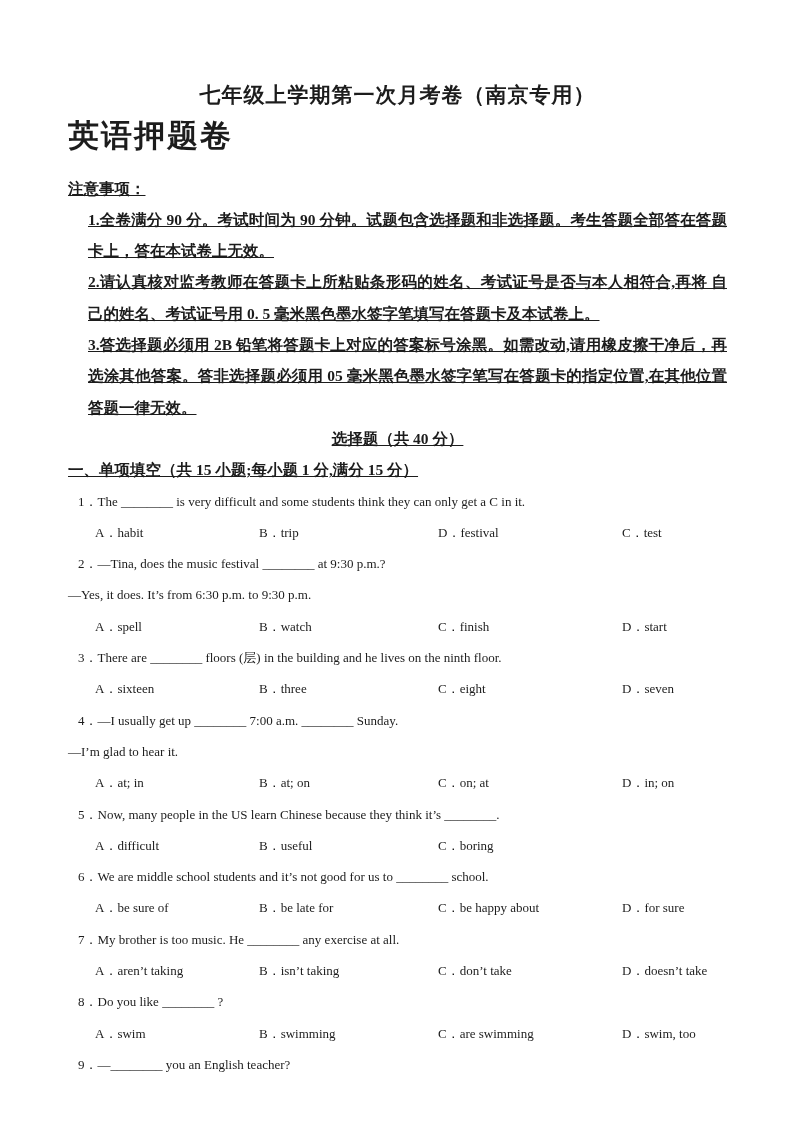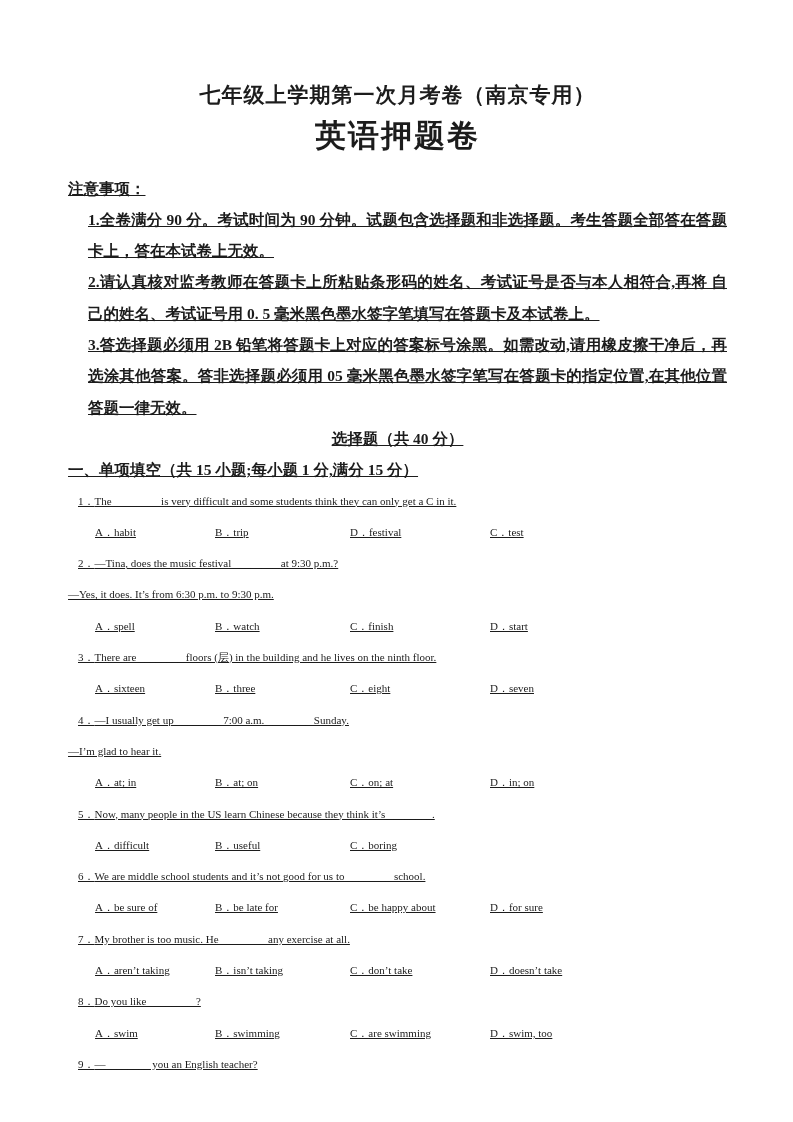--- a/index.html
+++ b/index.html
@@ -19,50 +19,49 @@
   }
   .title-line1 {
     text-align: center;
     font-size: 21px;
     font-weight: bold;
     line-height: 1.05;
     margin-bottom: 14px;
     letter-spacing: 1px;
   }
   .title-line2 {
-    text-align: center;
     font-size: 31px;
     font-weight: 900;
     line-height: 1.05;
     margin-bottom: 20px;
     letter-spacing: 2px;
   }
   .notice-head,
   .notice,
   .section-head,
   .part-head {
     font-size: 15.5px;
     font-weight: bold;
     line-height: 31.3px;
     text-decoration: underline;
   }
   .notice { text-align: justify; margin-left: 20px; }
   .section-head { text-align: center; }
   .q-line {
-    font-size: 11px;
+    font-size: 13px;
     line-height: 31.3px;
     white-space: nowrap;
-    text-decoration: underline;
   }
   .q-stem { padding-left: 10px; }
   .q-cont { padding-left: 0; }
   .q-options {
     display: grid;
     grid-template-columns: 120px 135px 140px auto;
     padding-left: 27px;
+    gap: 44px;
   }
 </style>
 </head>
 <body>
 
 <div class="page">
   <div class="title-line1">七年级上学期第一次月考卷（南京专用）</div>
   <div class="title-line2">英语押题卷</div>
 
   <div class="notice-head">注意事项：</div>

